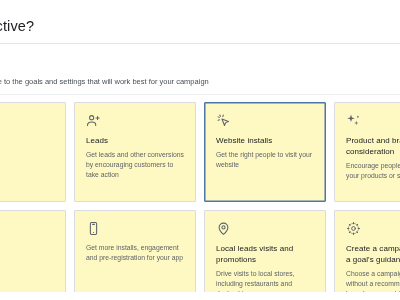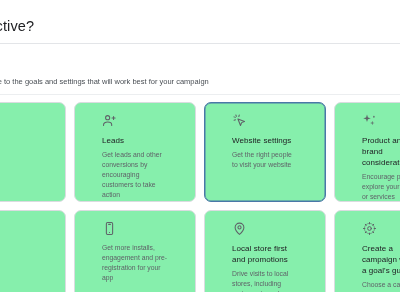--- a/index.html
+++ b/index.html
@@ -76,23 +76,23 @@
     display: grid;
     grid-template-columns: repeat(4, 1fr);
     grid-template-rows: repeat(2, 100px);
     gap: 8px;
     background: #ffffff;
     align-content: start;
   }
 
   .objective-card {
     border: 1px solid #dadce0;
-    border-radius: 7px;
-    background: #86efac;
-    padding: 10px 27px;
+    border-radius: 1px;
+    background: #fef9c3;
+    padding: 10px 11px;
     box-sizing: border-box;
     overflow: hidden;
     cursor: pointer;
   }
   .objective-card.selected {
     border: 1.6px solid #4a77a8;
     box-shadow: 0 0 0 .5px #4a77a8 inset;
   }
 
   .card-icon {
@@ -151,21 +151,21 @@
       <div class="card-desc">Get leads and other conversions by encouraging customers to take action</div>
     </div>
 
     <div class="objective-card selected">
       <span class="card-icon">
         <svg viewBox="0 0 24 24" fill="none" stroke="currentColor" stroke-width="1.7" stroke-linecap="round" stroke-linejoin="round">
           <path d="M9.5 9.5 20 13.6l-4.6 1.8-1.8 4.6z"></path>
           <path d="M6.2 3.2 7 5.4M3.2 6.2 5.4 7M3.4 11.6l2.2-.7M11.6 3.4l-.7 2.2"></path>
         </svg>
       </span>
-      <div class="card-title">Website settings</div>
+      <div class="card-title">Website installs</div>
       <div class="card-desc">Get the right people to visit your website</div>
     </div>
 
     <div class="objective-card">
       <span class="card-icon">
         <svg viewBox="0 0 24 24" fill="currentColor" stroke="none">
           <path d="M8 2.5 9.5 7 14 8.5 9.5 10 8 14.5 6.5 10 2 8.5 6.5 7z"></path>
           <path d="M16.5 12.5 17.4 15 20 15.9l-2.6.9-.9 2.6-.9-2.6-2.6-.9 2.6-.9z" opacity=".85"></path>
           <circle cx="19" cy="6" r="1.5" opacity=".8"></circle>
         </svg>
@@ -191,21 +191,21 @@
       <div class="card-desc">Get more installs, engagement and pre-registration for your app</div>
     </div>
 
     <div class="objective-card">
       <span class="card-icon">
         <svg viewBox="0 0 24 24" fill="none" stroke="currentColor" stroke-width="1.7" stroke-linecap="round" stroke-linejoin="round">
           <path d="M12 21.5s7-6.1 7-11.1a7 7 0 1 0-14 0c0 5 7 11.1 7 11.1z"></path>
           <circle cx="12" cy="10.2" r="2.5"></circle>
         </svg>
       </span>
-      <div class="card-title">Local store first and promotions</div>
+      <div class="card-title">Local leads visits and promotions</div>
       <div class="card-desc">Drive visits to local stores, including restaurants and dealerships</div>
     </div>
 
     <div class="objective-card">
       <span class="card-icon">
         <svg viewBox="0 0 24 24" fill="none" stroke="currentColor" stroke-width="1.6" stroke-linecap="round" stroke-linejoin="round">
           <circle cx="12" cy="12" r="3"></circle>
           <path d="M12 2.4v2.2M12 19.4v2.2M2.4 12h2.2M19.4 12h2.2M5.2 5.2l1.6 1.6M17.2 17.2l1.6 1.6M18.8 5.2l-1.6 1.6M6.8 17.2l-1.6 1.6"></path>
           <circle cx="12" cy="12" r="8.2" opacity=".55"></circle>
         </svg>

